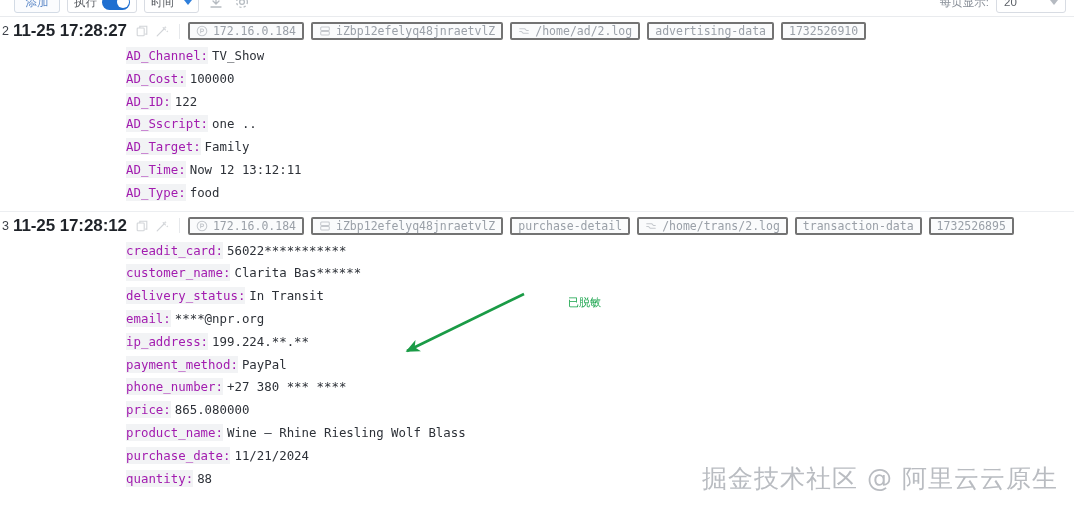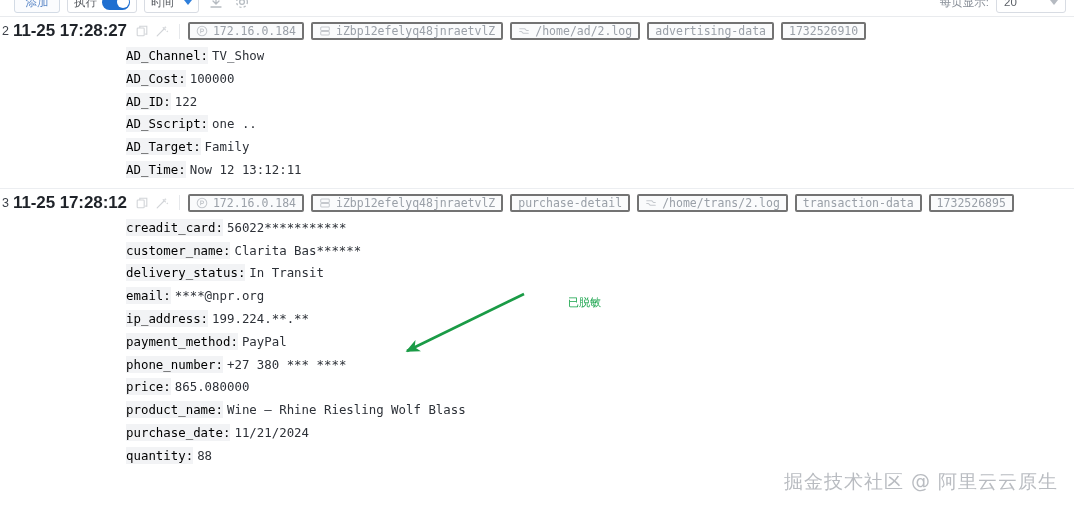--- a/index.html
+++ b/index.html
@@ -167,21 +167,21 @@
   .field-row {
     height: 22.8px;
     line-height: 22.8px;
     font-family: "DejaVu Sans Mono", monospace;
     font-size: 12.4px;
     color: #2d3138;
     white-space: nowrap;
   }
   .fkey {
     background: #f2f3f5;
-    color: #000000;
+    color: #a21caf;
     padding: 1px 0 1px 0;
   }
   .fval { color: #2d3138; margin-left: 4px; }
 
   
   .annot-svg {
     position: absolute;
     left: 390px; top: 283px;
     width: 160px; height: 80px;
     pointer-events: none;
@@ -192,21 +192,21 @@
     font-size: 11px;
     color: #17a34a;
     font-family: "DejaVu Sans", sans-serif;
     white-space: nowrap;
   }
 
   
   .watermark {
     position: absolute;
     right: 16px; bottom: 12px;
-    font-size: 19px;
+    font-size: 25px;
     color: #b9bcc1;
     font-family: "DejaVu Sans", sans-serif;
     letter-spacing: 1px;
     white-space: nowrap;
   }
   .toolbar-underline {
     position: absolute;
     top: 16px; left: 0; width: 1080px; height: 1px;
     background: #e9ebee;
   }
@@ -299,20 +299,21 @@
             <span>1732526910</span>
           </div>
         </div>
         <div class="fields">
           <div class="field-row"><span class="fkey">AD_Channel:</span><span class="fval">TV_Show</span></div>
           <div class="field-row"><span class="fkey">AD_Cost:</span><span class="fval">100000</span></div>
           <div class="field-row"><span class="fkey">AD_ID:</span><span class="fval">122</span></div>
           <div class="field-row"><span class="fkey">AD_Sscript:</span><span class="fval">one ..</span></div>
           <div class="field-row"><span class="fkey">AD_Target:</span><span class="fval">Family</span></div>
           <div class="field-row"><span class="fkey">AD_Time:</span><span class="fval">Now 12 13:12:11</span></div>
+          <div class="field-row"><span class="fkey">AD_Type:</span><span class="fval">food</span></div>
         </div>
       </div>
       <div class="log-entry">
         <div class="entry-head">
           <div class="row-index">3</div>
           <div class="ts">11-25 17:28:12</div>
           <div class="head-icon">
             <svg width="14" height="14" viewBox="0 0 16 16">
               <rect x="2.5" y="4.5" width="8" height="9" rx="1" stroke="#9aa0a8" stroke-width="1.25" fill="none"></rect>
               <path d="M5.5 4.5V2.6h8v9h-1.8" stroke="#9aa0a8" stroke-width="1.25" fill="none"></path>

